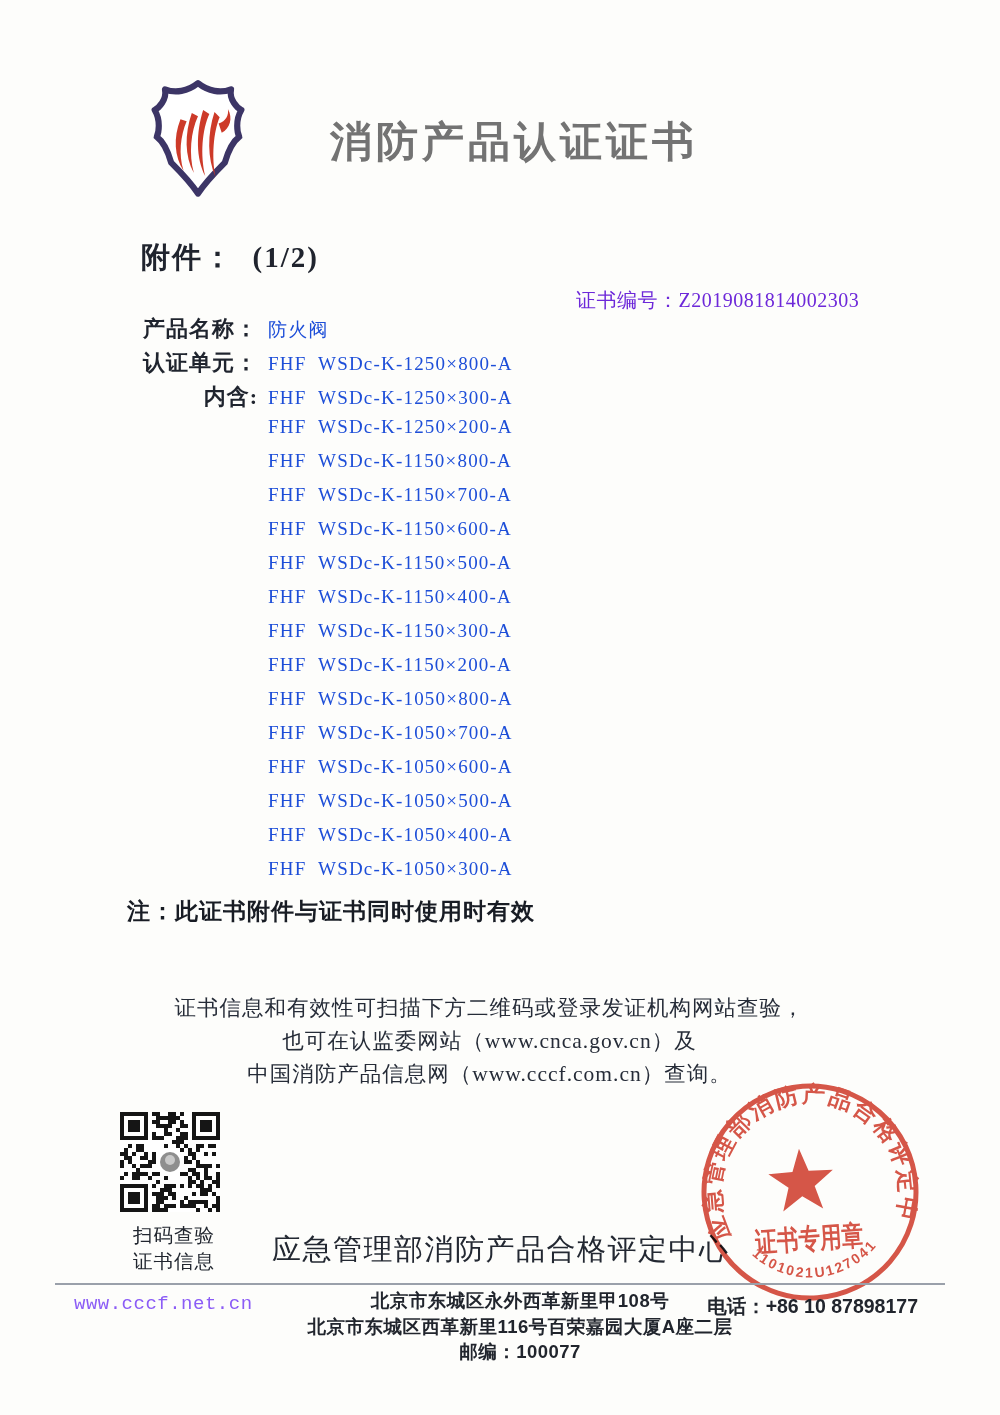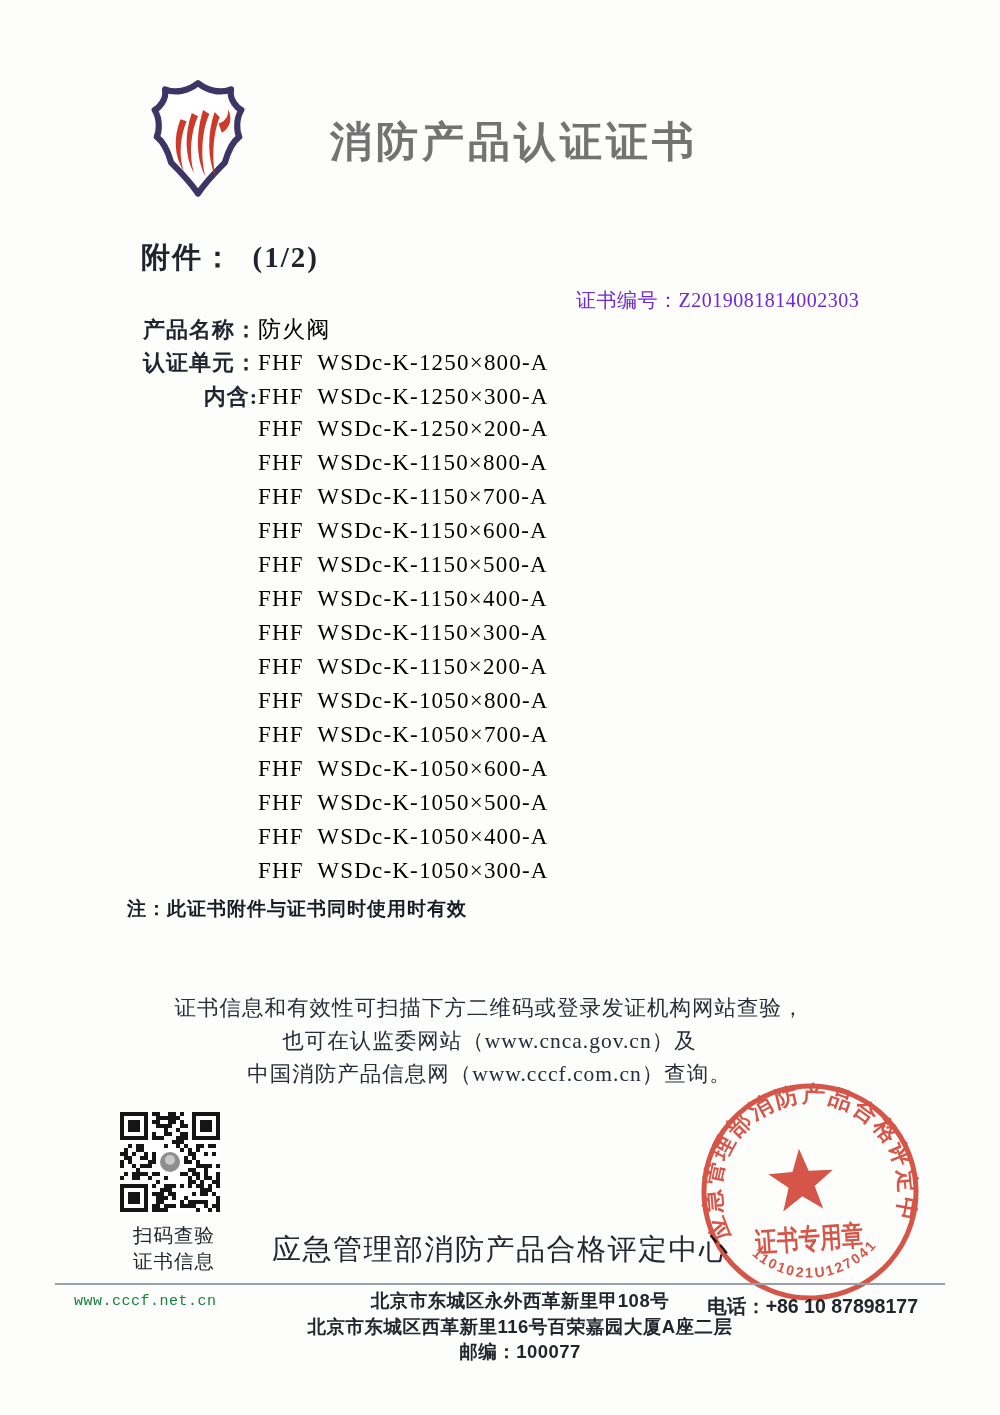--- a/index.html
+++ b/index.html
@@ -33,27 +33,27 @@
 
   
   .fields{left:126px;top:314px;}
   .frow{display:flex;align-items:baseline;height:34px;}
   .flabel{
     width:132px;text-align:right;
     font-weight:bold;font-size:22px;letter-spacing:1px;
     color:#1f242e;white-space:pre;
   }
   .fvalue{
-    font-size:23px;letter-spacing:1.2px;
-    white-space:pre;color:#000000;
+    margin-left:10px;font-size:19px;letter-spacing:1.2px;
+    white-space:pre;color:#1d4ed8;
   }
 
   .note{
     left:127px;top:896px;
-    font-size:19px;font-weight:bold;letter-spacing:1px;
+    font-size:23px;font-weight:bold;letter-spacing:1px;
     color:#181c24;white-space:pre;
     font-family:"Liberation Sans","DejaVu Sans",sans-serif;
   }
 
   .verify{
     left:0;top:992px;width:979px;text-align:center;
     font-size:21.5px;line-height:33px;letter-spacing:1px;
     color:#262c38;
   }
 
@@ -76,23 +76,23 @@
     left:688px;top:1070px;width:244px;height:244px;
     opacity:.88;mix-blend-mode:multiply;
     transform:rotate(-4deg);
   }
   .stamp text{fill:#d23f2f;font-weight:bold;
     font-family:"Liberation Sans","DejaVu Sans",sans-serif;}
 
   
   .divider{left:55px;top:1283px;width:890px;height:2px;background:#9aa0aa;}
   .website{
-    left:74px;top:1293px;font-size:15px;letter-spacing:.5px;
+    left:74px;top:1293px;font-size:19px;letter-spacing:.5px;
     font-family:"Liberation Mono","DejaVu Sans Mono",monospace;
-    color:#15803d;
+    color:#8b5cf6;
   }
   .addr{
     left:20px;top:1288px;width:1000px;text-align:center;
     font-size:18.5px;line-height:25.5px;font-weight:bold;
     color:#21252d;letter-spacing:.5px;
     font-family:"Liberation Sans","DejaVu Sans",sans-serif;
   }
   .phone{
     right:82px;top:1293px;font-size:19.5px;font-weight:bold;
     color:#21252d;white-space:pre;

